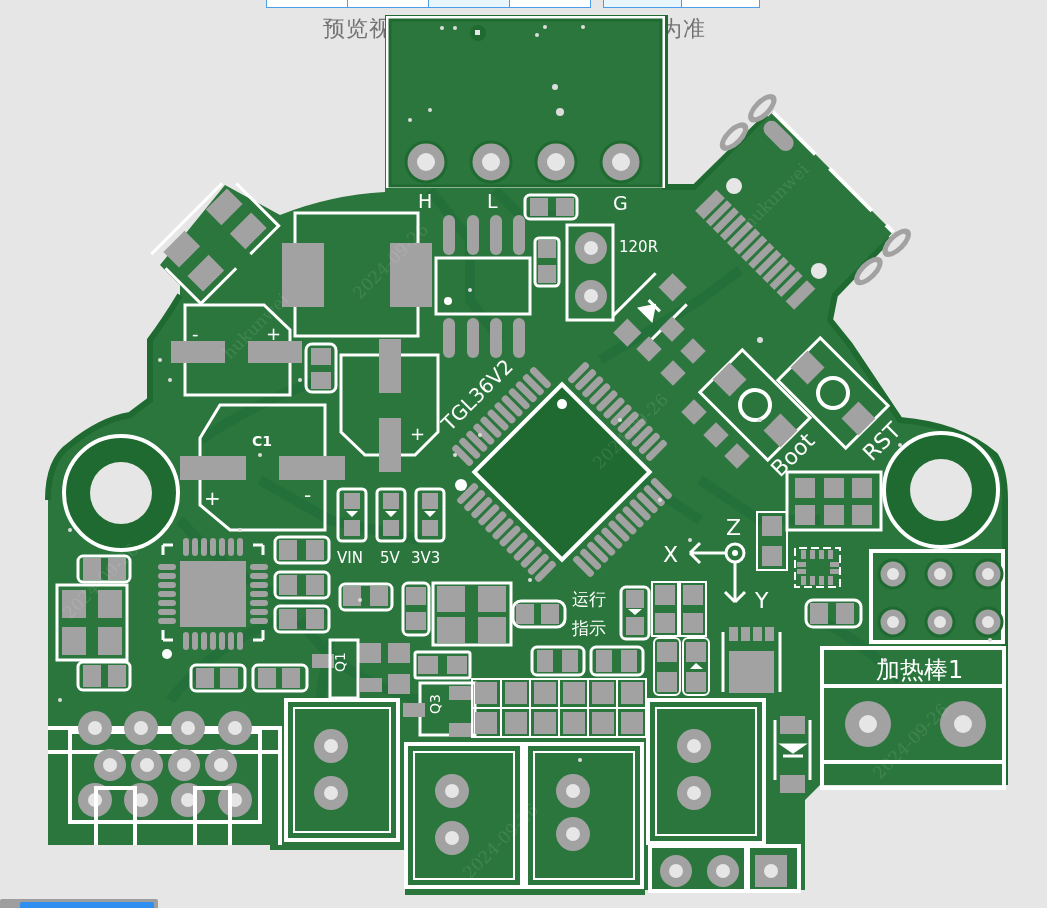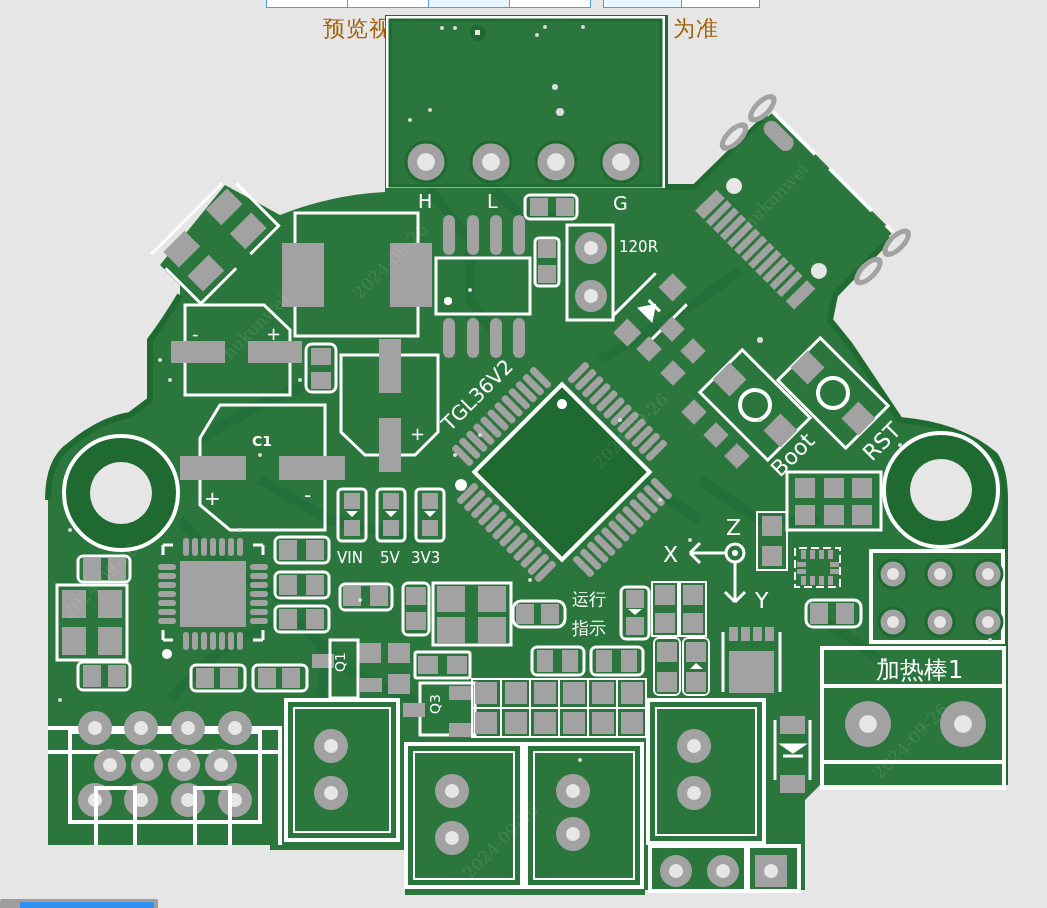--- a/index.html
+++ b/index.html
@@ -1,22 +1,22 @@
 <!DOCTYPE html>
 <html><head>
 <meta charset="utf-8">
 <style>
   html,body{margin:0;padding:0;}
   body{width:1047px;height:908px;background:#e6e6e6;position:relative;overflow:hidden;font-family:"DejaVu Sans",sans-serif;}
   .tabbar{position:absolute;top:-14px;height:20px;display:flex;border:1px solid #4a9fe8;background:#fff;}
   .tabbar .tab{width:80px;border-right:1px solid #4a9fe8;font-size:11px;color:#333;}
   .tabbar .tab.active{background:#e8f6ff;}
   .tabbar .tab:last-child{border-right:none;}
-  .notice{position:absolute;top:14px;left:323px;font-size:22px;color:#a16207;white-space:nowrap;letter-spacing:1px;}
-  .notice .tail{position:absolute;left:350px;}
+  .notice{position:absolute;top:14px;left:323px;font-size:22px;color:#737373;white-space:nowrap;letter-spacing:1px;}
+  .notice .tail{position:absolute;left:337px;}
   #pcb{position:absolute;left:0;top:0;}
   .silk{fill:#ffffff;font-family:"DejaVu Sans",sans-serif;}
   .progress{position:absolute;left:0;top:899px;width:158px;height:12px;background:#9e9e9e;border-radius:2px;}
   .progress .bar{position:absolute;left:20px;top:3px;width:134px;height:10px;background:#2e8ff0;border-radius:2px;}
 </style>
 </head>
 <body>
 
 <div class="tabbar" style="left:266px;">
   <div class="tab"></div>

